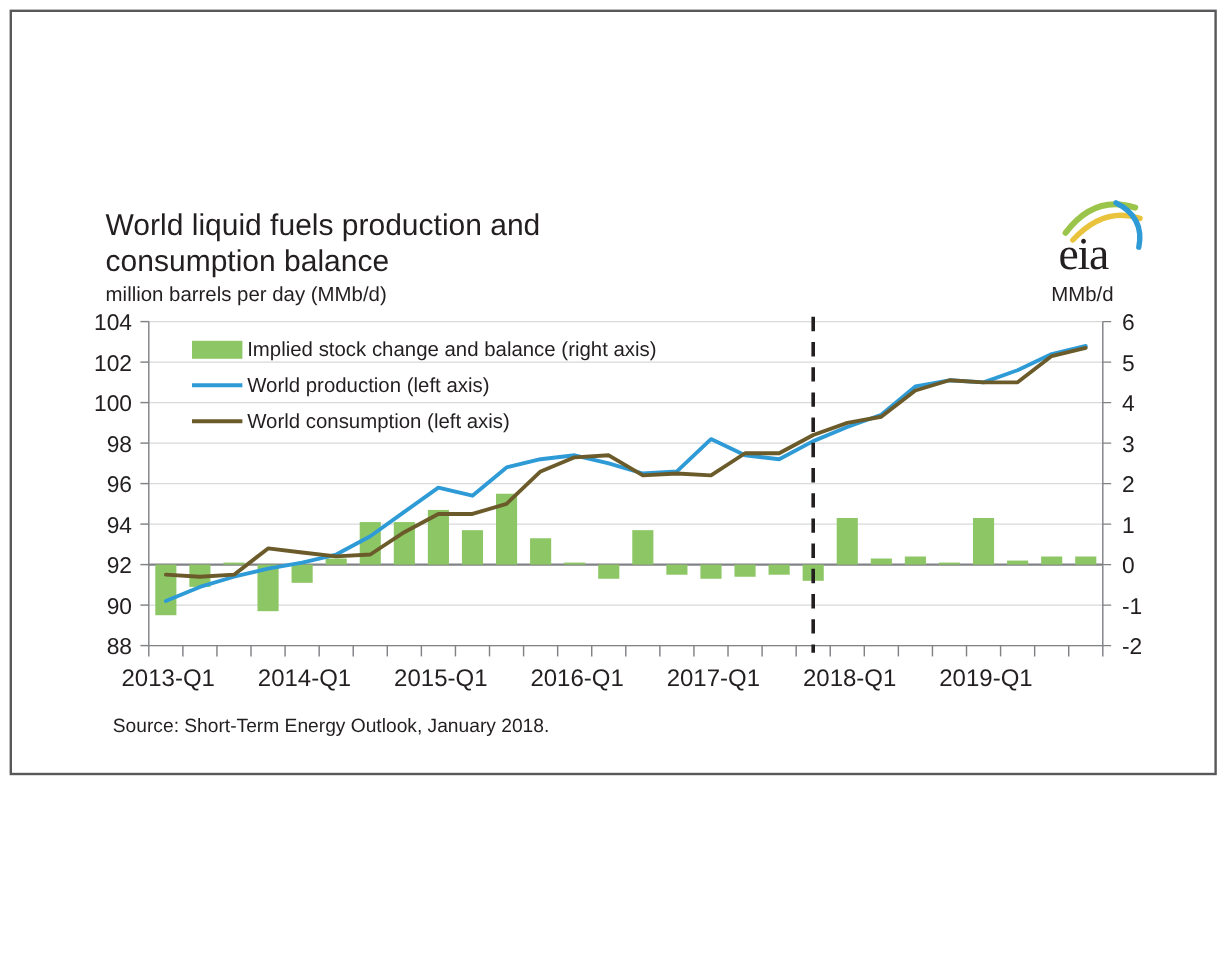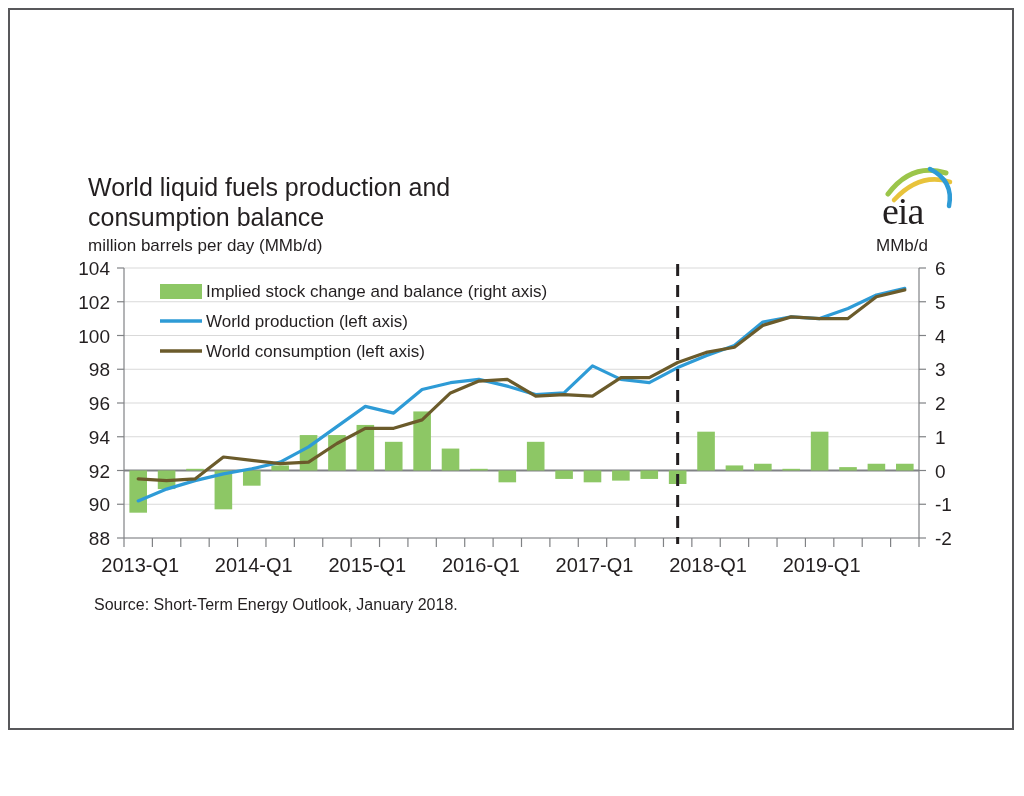--- a/index.html
+++ b/index.html
@@ -11,21 +11,21 @@
     width: 1024px;
     height: 796px;
     font-family: "Liberation Sans", sans-serif;
     -webkit-font-smoothing: antialiased;
   }
   #figure-frame {
     position: absolute;
     left: 8px;
     top: 8px;
     width: 1006px;
-    height: 722px;
+    height: 638px;
     border: 2px solid #58585b;
     background: #ffffff;
     box-sizing: border-box;
   }
   #figure-canvas {
     position: absolute;
     left: 0;
     top: 0;
     width: 1006px;
     height: 778px;

